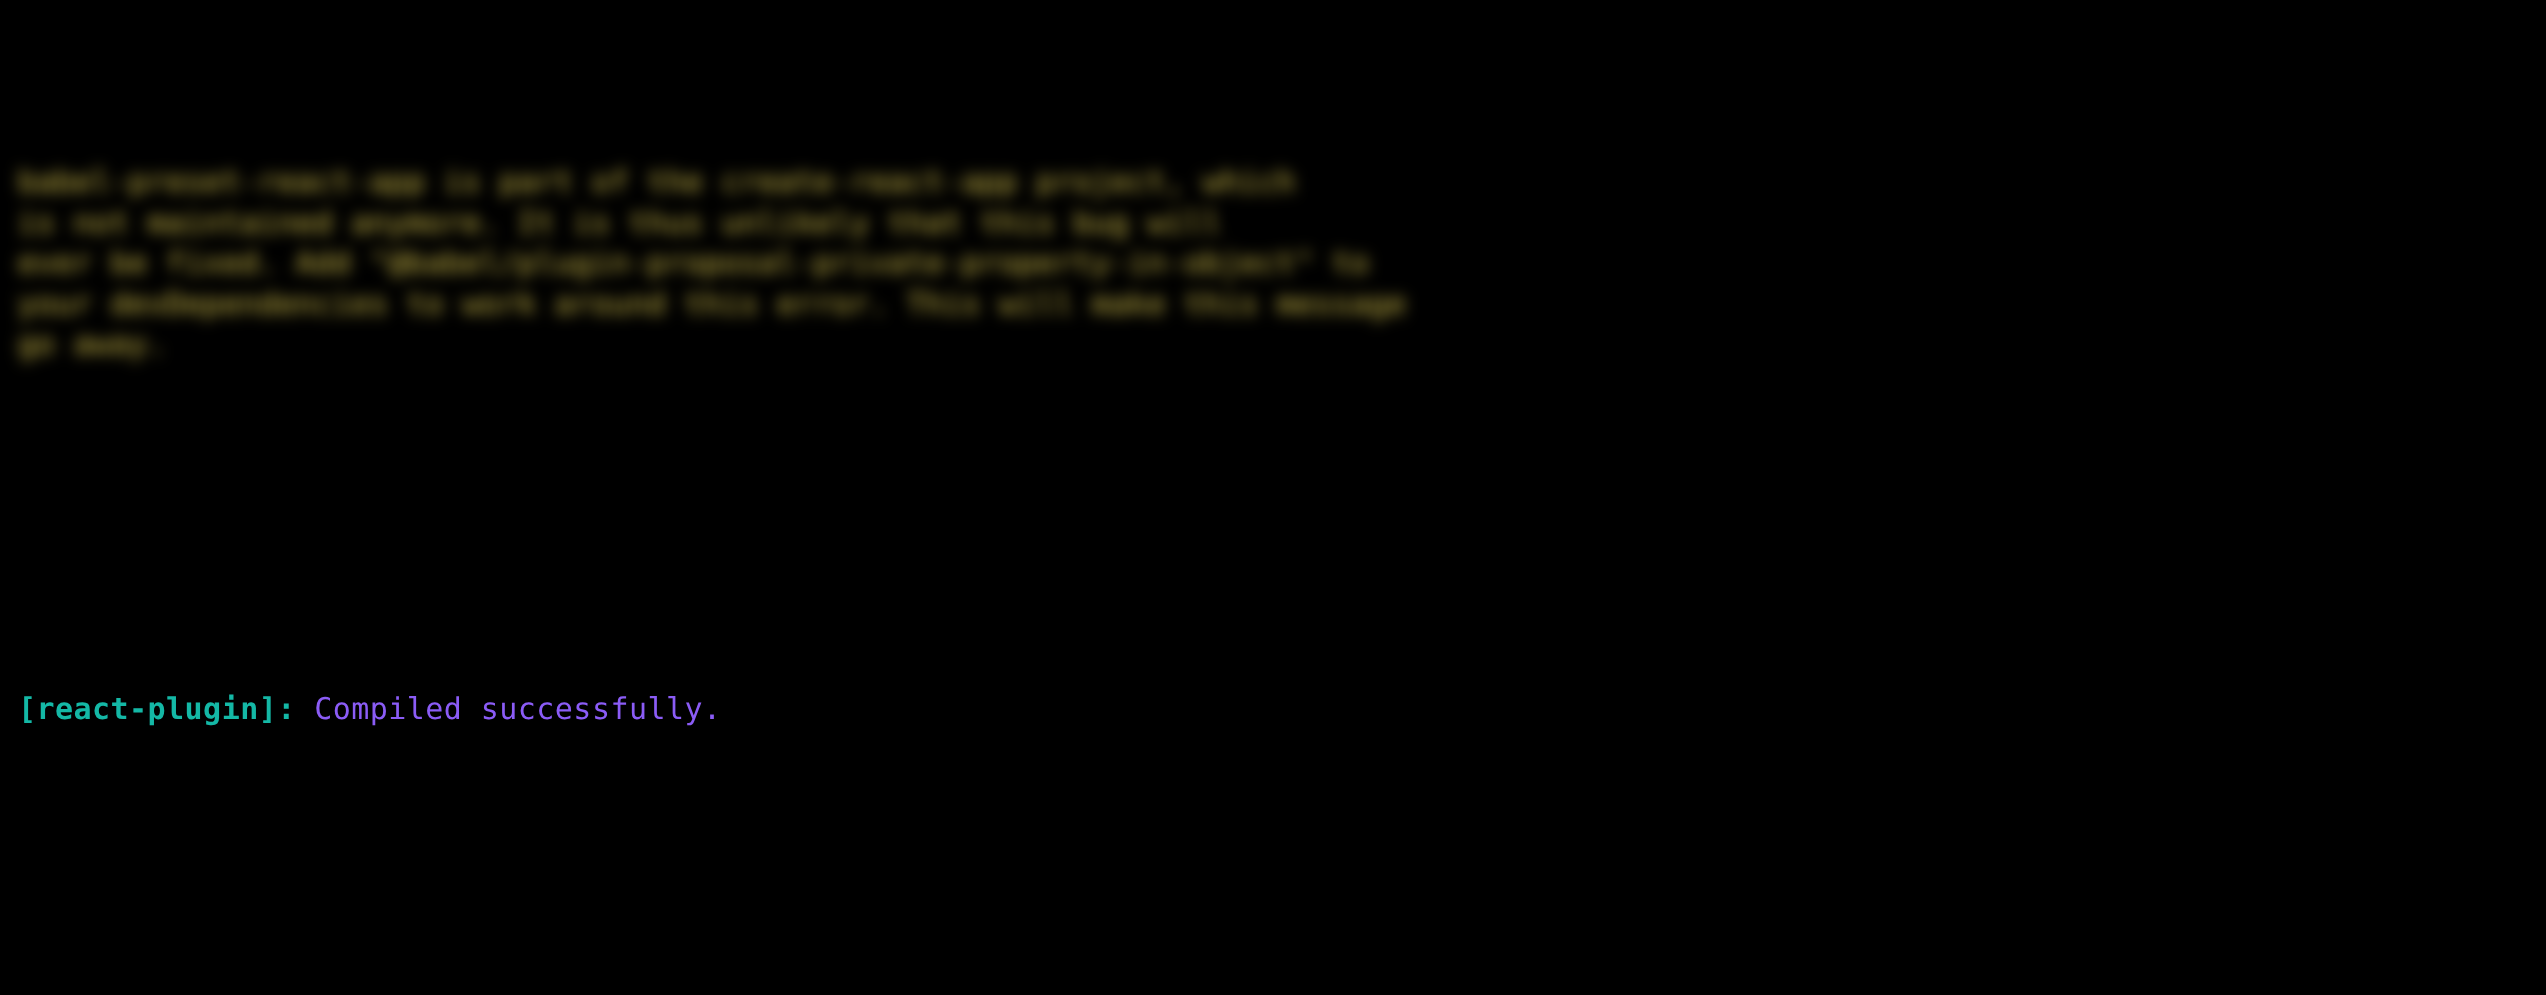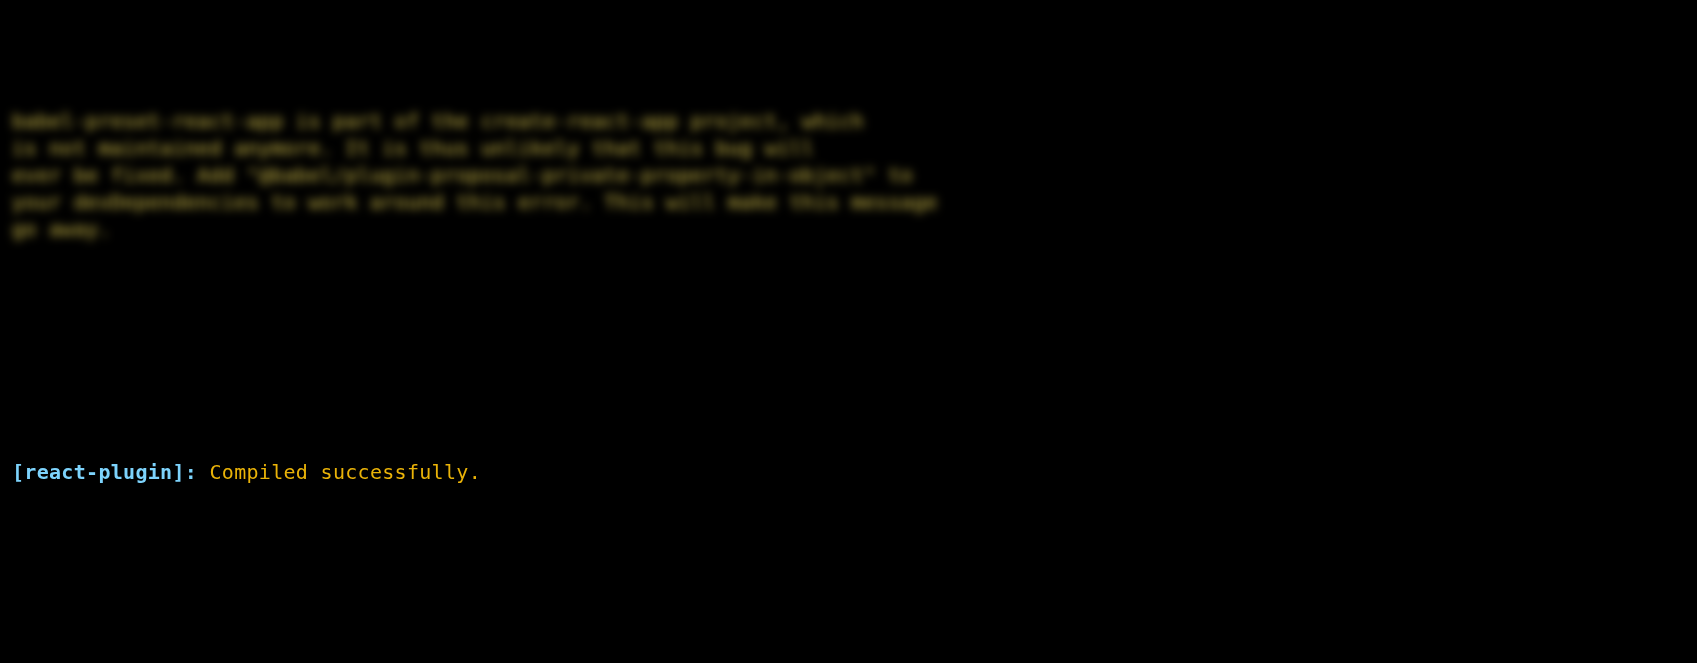--- a/index.html
+++ b/index.html
@@ -18,22 +18,22 @@
     .terminal {
       padding: 0 12px 12px 12px;
       white-space: pre-wrap;
       word-break: break-all;
     }
     .blurred {
       filter: blur(5px);
       user-select: none;
     }
     .yellow { color: #d4c14a; }
-    .green  { color: #eab308; text-align: right; }
-    .white  { color: #7dd3fc; }
+    .green  { color: #8b5cf6; text-align: right; }
+    .white  { color: #14b8a6; }
     .bold   { font-weight: 700; }
     .line   { display: block; }
   </style>
 </head>
 <body>
 
 <div class="terminal">
 
   
   <span class="line yellow blurred">babel-preset-react-app is part of the create-react-app project, which

